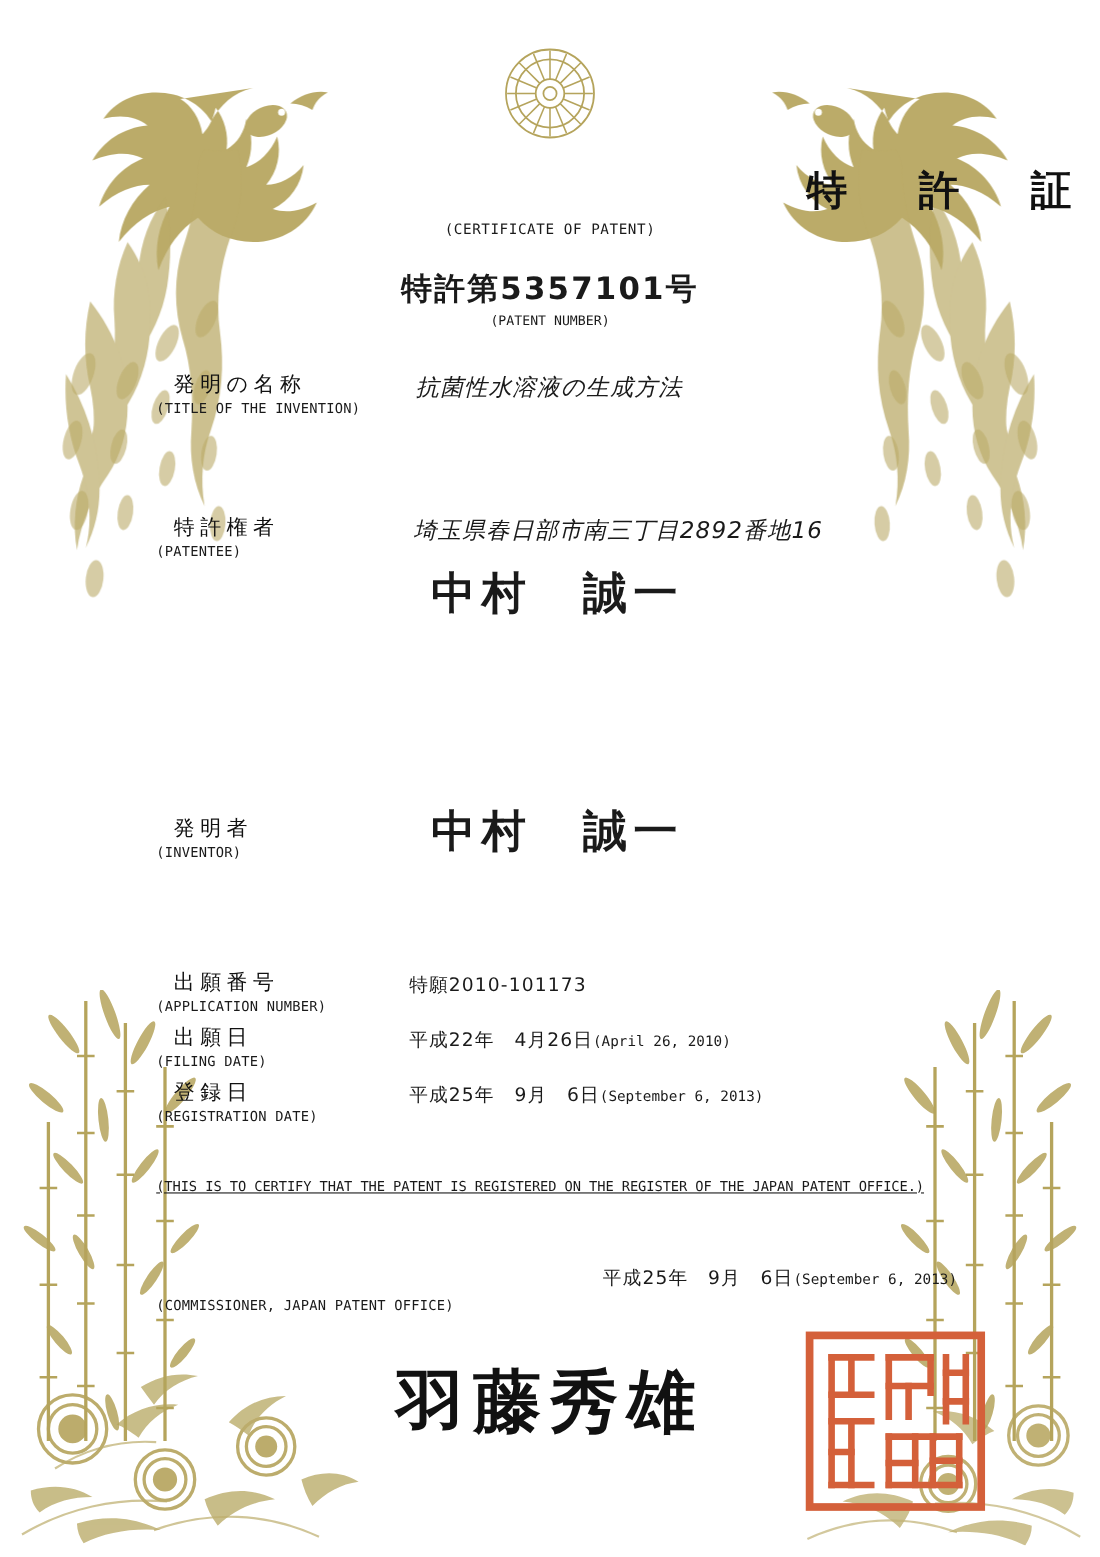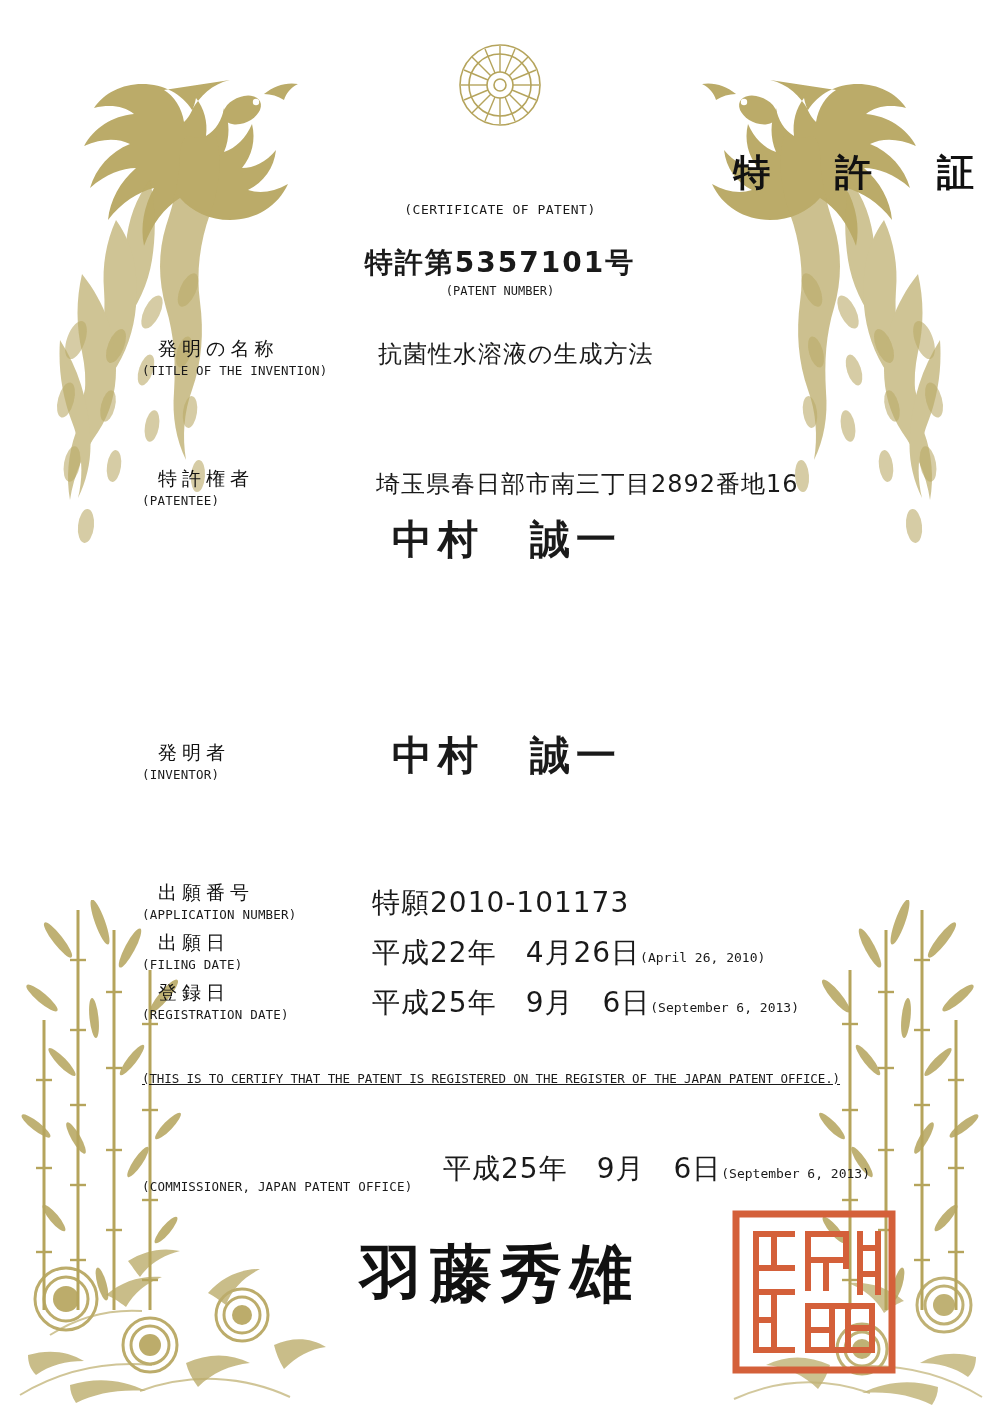--- a/index.html
+++ b/index.html
@@ -87,23 +87,24 @@
   .field-label .lbl-en {
     font-family: "DejaVu Sans Mono", monospace;
     font-size: 12.5px;
     letter-spacing: 0.2px;
     white-space: nowrap;
     margin-top: 1px;
   }
 
   .value-jp {
     font-family: "DejaVu Sans", sans-serif;
-    font-size: 24px;
+    font-size: 21px;
     letter-spacing: 1px;
     white-space: nowrap;
+    font-style: italic;
   }
   .value-big {
     font-family: "DejaVu Sans", sans-serif;
     font-size: 40px;
     font-weight: bold;
     letter-spacing: 6px;
     white-space: nowrap;
   }
 
   
@@ -119,21 +120,21 @@
 
   #label-appno      { left: 142px; top: 880px; }
   #value-appno      { left: 372px; top: 884px; }
   #label-filing     { left: 142px; top: 930px; }
   #value-filing     { left: 372px; top: 934px; }
   #label-regdate    { left: 142px; top: 980px; }
   #value-regdate    { left: 372px; top: 984px; }
 
   .date-jp {
     font-family: "DejaVu Sans", sans-serif;
-    font-size: 28px;
+    font-size: 17px;
     letter-spacing: 1px;
   }
   .date-en {
     font-family: "DejaVu Sans Mono", monospace;
     font-size: 13px;
   }
 
   #certify-block {
     position: absolute;
     left: 142px;

